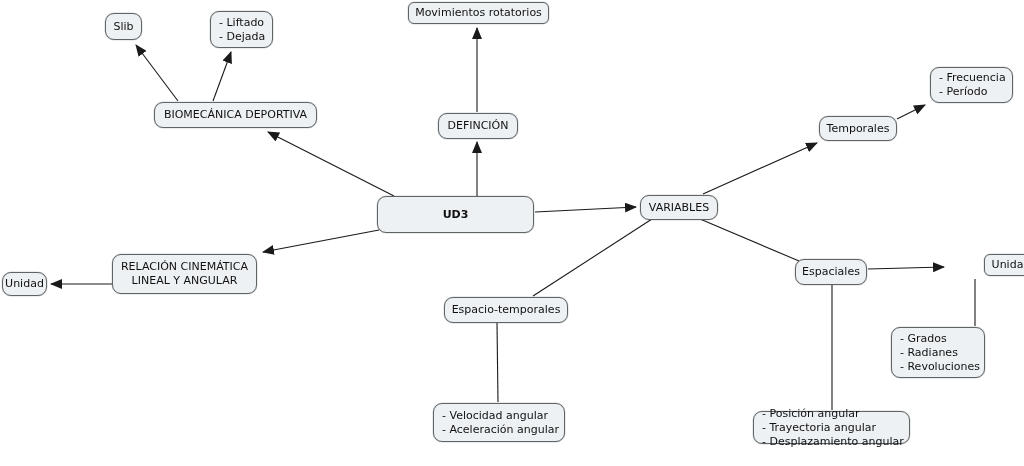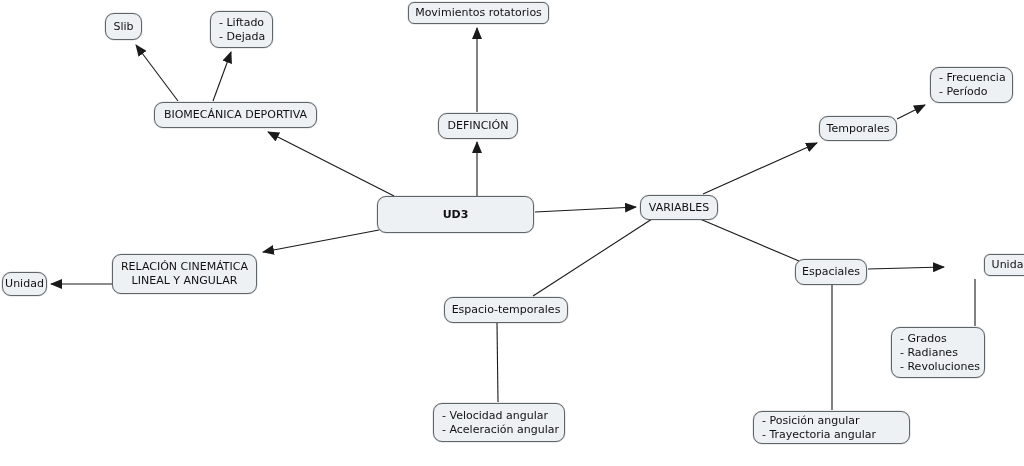--- a/index.html
+++ b/index.html
@@ -129,15 +129,16 @@
         <div class="nline">Unidad</div>
       </div>
       <div class="node left" style="left: 891px; top: 327px; width: 94px; height: 51px;">
         <div class="nline">- Grados</div>
         <div class="nline">- Radianes</div>
         <div class="nline">- Revoluciones</div>
       </div>
       <div class="node left" style="left: 753px; top: 411px; width: 157px; height: 33px;">
         <div class="nline">- Posición angular</div>
         <div class="nline">- Trayectoria angular</div>
+        <div class="nline">- Desplazamiento angular</div>
       </div>
     </div>
 </div>
 
 </body></html>

